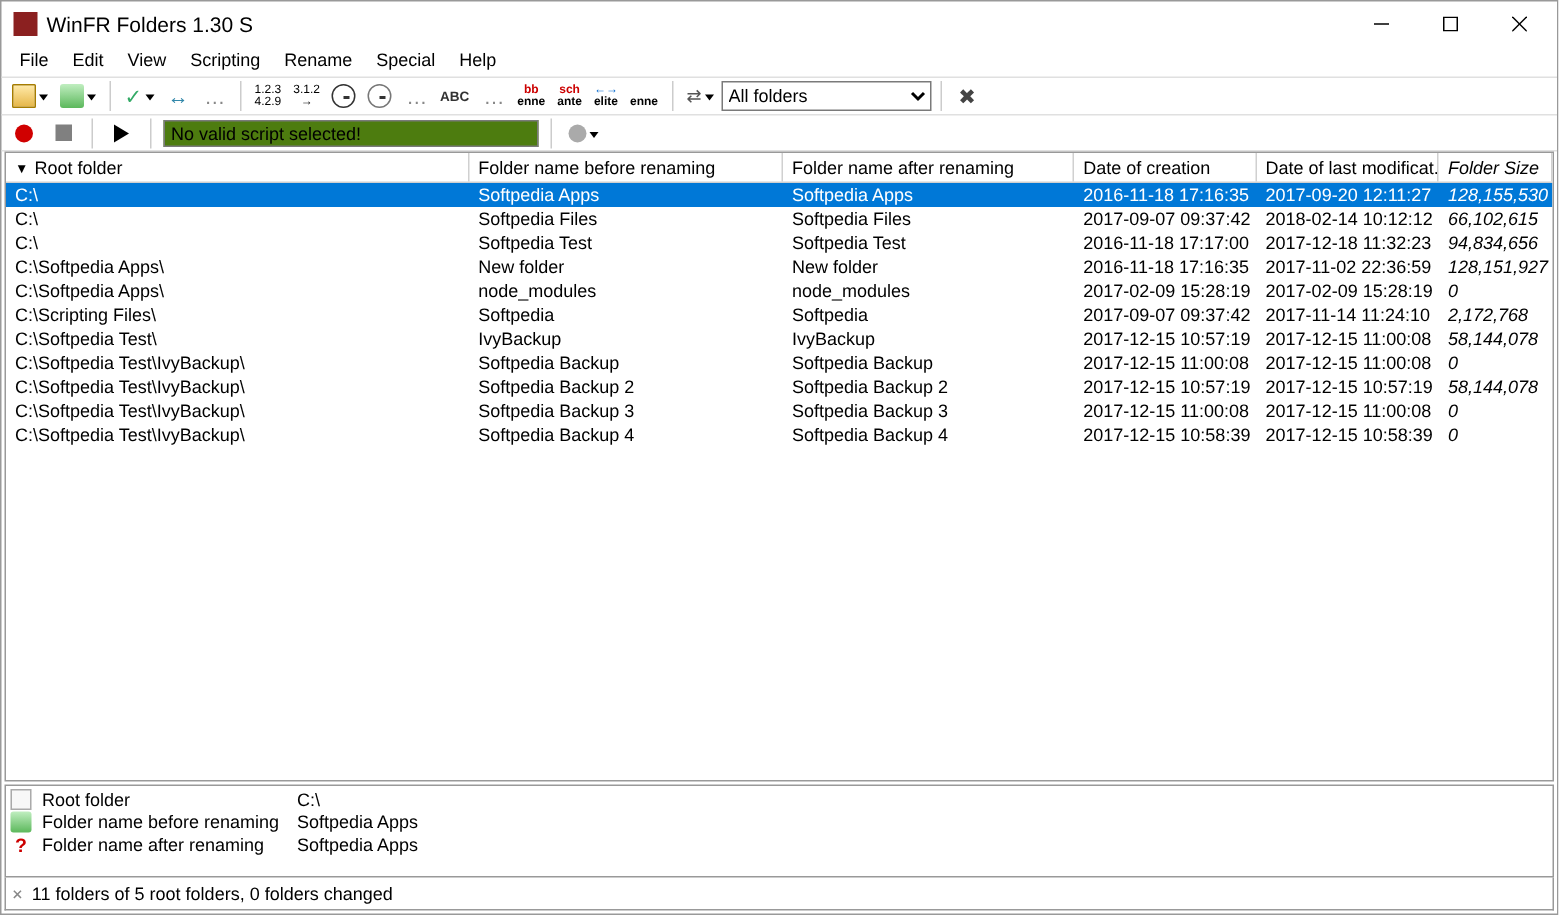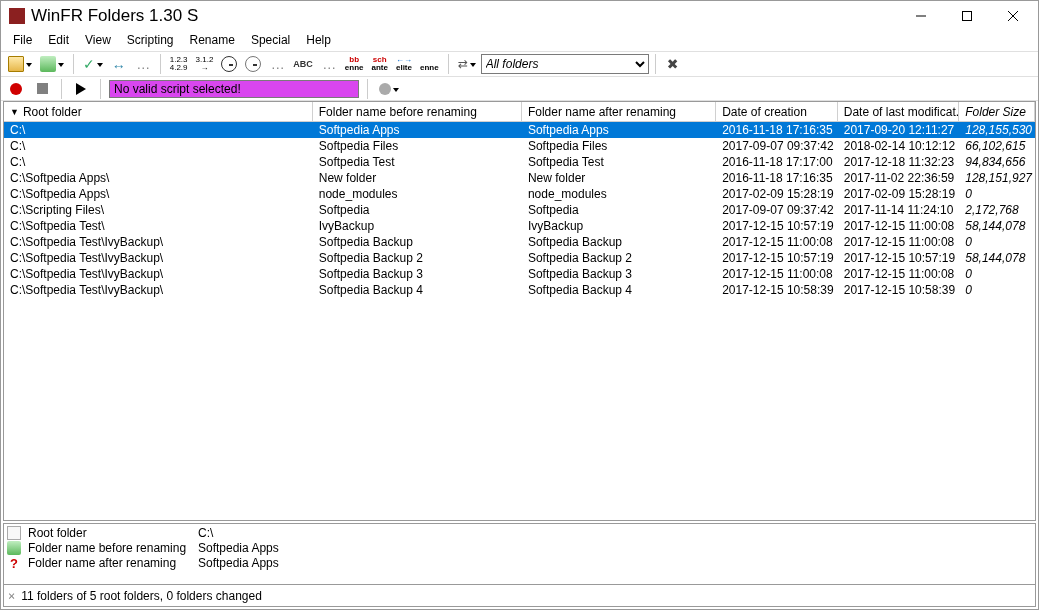--- a/index.html
+++ b/index.html
@@ -1,20 +1,20 @@
 <!DOCTYPE html>
 <html><head>
 <meta charset="utf-8">
 <style>
 * { box-sizing: border-box; margin: 0; padding: 0; }
 body { font-family: "Segoe UI", Tahoma, sans-serif; font-size: 12px; background: #fff; overflow: hidden; }
 .window { width: 1039px; height: 610px; border: 1px solid #999; display: flex; flex-direction: column; background: #fff; }
 .title-bar { height: 30px; display: flex; align-items: center; padding: 0 2px; }
 .title-bar .app-icon { width: 16px; height: 16px; background: #8b2020; margin: 0 6px; display: inline-block; }
-.title-bar .title { flex: 1; font-size: 17px; color: #000; }
+.title-bar .title { flex: 1; font-size: 14px; color: #000; }
 .title-bar .win-controls { display: flex; }
 .title-bar .win-controls div { width: 46px; height: 30px; display: flex; align-items: center; justify-content: center; color: #000; }
 .menu-bar { height: 20px; display: flex; align-items: flex-start; padding: 0 4px; font-size: 12px; }
 .menu-bar span { padding: 2px 8px; }
 .toolbar { height: 26px; border-top: 1px solid #e0e0e0; border-bottom: 1px solid #e0e0e0; display: flex; align-items: center; padding: 0 4px; gap: 2px; }
 .tb-btn { height: 22px; min-width: 22px; display: inline-flex; align-items: center; justify-content: center; padding: 0 2px; border: 1px solid transparent; position: relative; }
 .tb-btn.dd { padding-right: 10px; }
 .tb-btn.dd::after { content: ""; position: absolute; right: 2px; top: 50%; margin-top: -1px; border-left: 3px solid transparent; border-right: 3px solid transparent; border-top: 4px solid #000; }
 .tb-sep { width: 1px; height: 20px; background: #ccc; margin: 0 4px; }
 .ico { width: 16px; height: 16px; display: inline-block; }
@@ -27,26 +27,26 @@
 .ico-round { border: 1.5px solid #333; border-radius: 50%; width: 16px; height: 16px; position: relative; }
 .ico-round.g { border-color: #777; }
 .ico-round::after { content: ""; position: absolute; width: 4px; height: 1.5px; background: #333; top: 50%; left: 50%; transform-origin: left; }
 .ico-abc { font-size: 9px; font-weight: 700; color: #333; }
 .ico-word { font-size: 8px; line-height: 8px; font-weight: 600; display: flex; flex-direction: column; align-items: center; }
 .ico-word.red div:first-child { color: #c00; }
 .ico-word.blue div:first-child { color: #06c; }
 .ico-arrows { color: #555; font-size: 12px; }
 .ico-tools { color: #444; font-size: 14px; }
 .combo { height: 20px; font-size: 12px; border: 1px solid #7a7a7a; background: #fff; }
-.combo-folders { width: 168px; font-style: italic; }
+.combo-folders { width: 140px; }
 .toolbar2 { height: 24px; border-bottom: 1px solid #e0e0e0; display: flex; align-items: center; padding: 0 4px; gap: 4px; }
 .rec { width: 12px; height: 12px; background: #d00000; border-radius: 50%; }
 .stop { width: 11px; height: 11px; background: #808080; }
 .play { width: 0; height: 0; border-top: 6px solid transparent; border-bottom: 6px solid transparent; border-left: 10px solid #000; }
-.script-box { width: 250px; height: 18px; border: 1px solid #7a7a7a; font-size: 12px; padding: 0 4px; color: #000; background: #d946ef; display: flex; align-items: center; }
+.script-box { width: 250px; height: 18px; border: 1px solid #7a7a7a; font-size: 12px; padding: 0 4px; color: #000; background: #4d7c0f; display: flex; align-items: center; }
 .gray-dot { width: 12px; height: 12px; background: #aaa; border-radius: 50%; }
 .table-container { flex: 1; border-top: 1px solid #e0e0e0; overflow: hidden; display: flex; flex-direction: column; margin: 0 2px; border: 1px solid #999; position: relative; }
 .table-header { display: flex; height: 20px; background: #fff; border-bottom: 1px solid #d0d0d0; }
 .th { border-right: 1px solid #d0d0d0; padding: 2px 6px; font-size: 12px; overflow: hidden; white-space: nowrap; text-overflow: ellipsis; display: flex; align-items: center; }
 .th .sort { margin-right: 4px; font-size: 9px; }
 .table-body { flex: 1; overflow-y: auto; overflow-x: hidden; }
 .row { display: flex; height: 16px; font-size: 12px; }
 .row.selected { background: #0078d7; color: #fff; }
 .td { border-right: 1px solid transparent; padding: 0 6px; overflow: hidden; white-space: nowrap; display: flex; align-items: center; }
 .c0 { width: 310px; }

